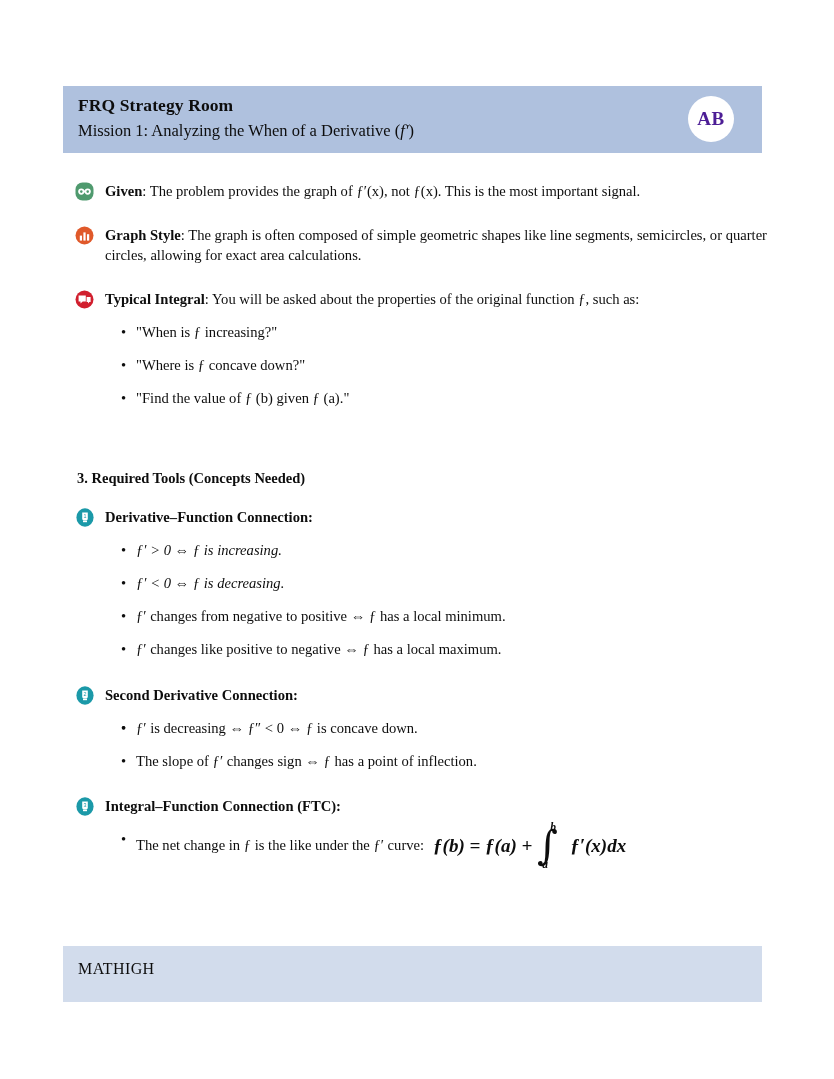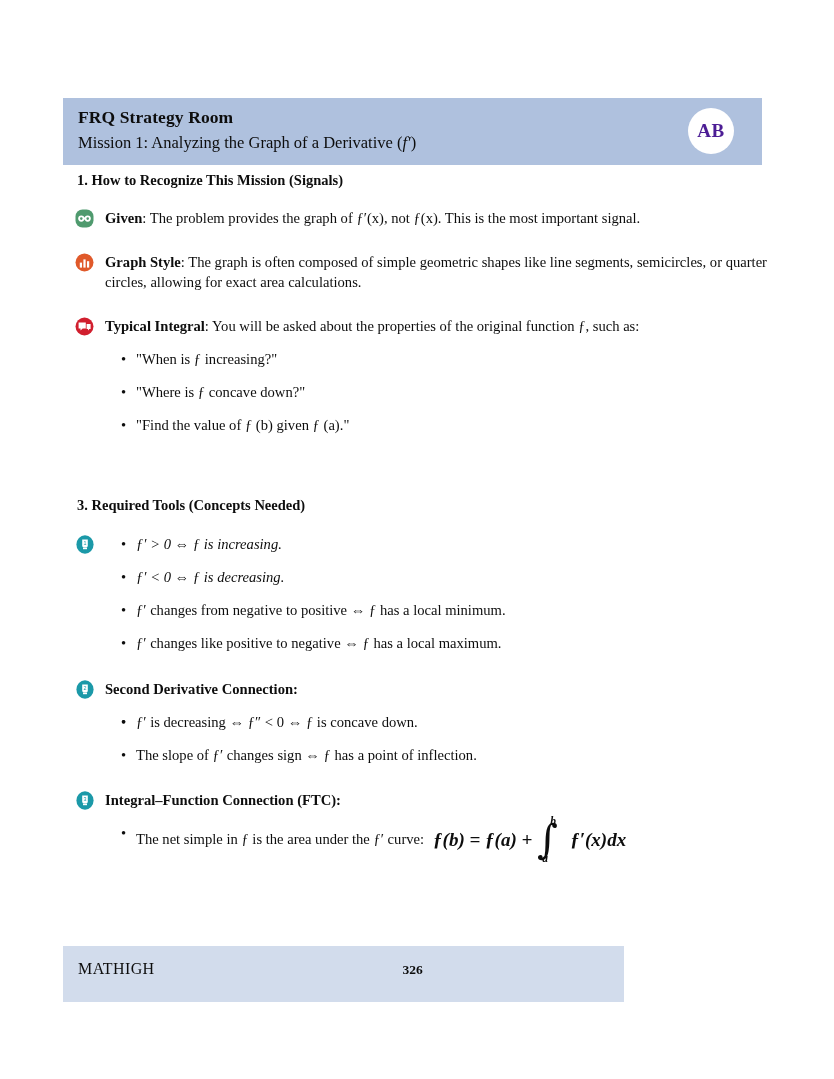--- a/index.html
+++ b/index.html
@@ -27,21 +27,20 @@
 
   
   .header-band {
     position: absolute;
     left: 63px;
     top: 86px;
     width: 699px;
     height: 67px;
     background: #afc1de;
     box-sizing: border-box;
-    margin-top: 12px;
   }
   .header-text {
     position: absolute;
     left: 15px;
     top: 7px;
     width: 560px;
   }
   .header-title {
     font-size: 17.5px;
     font-weight: bold;
@@ -199,21 +198,21 @@
     font-weight: bold;
     font-style: italic;
   }
   .formula .tail { margin-left: 9px; }
 
   
   .footer-band {
     position: absolute;
     left: 63px;
     top: 946px;
-    width: 561px;
+    width: 699px;
     height: 56px;
     background: #d2dcec;
   }
   .footer-brand {
     position: absolute;
     left: 15px;
     top: 14px;
     font-size: 16px;
     letter-spacing: 0.4px;
   }
@@ -228,28 +227,27 @@
   }
 </style>
 </head>
 <body>
 
 <div class="page">
 
   <div class="header-band">
     <div class="header-text">
       <div class="header-title">FRQ Strategy Room</div>
-      <div class="header-sub"><span>Mission 1: Analyzing the Graph of a Derivative (</span><span class="math-i">f′</span><span>)</span></div>
+      <div class="header-sub"><span>Mission 1: Analyzing the When of a Derivative (</span><span class="math-i">f′</span><span>)</span></div>
     </div>
     <div class="ab-badge">AB</div>
   </div>
 
   <div class="content">
 
-    <div class="section-heading">1. How to Recognize This Mission (Signals)</div>
 
     <div class="item item-first">
       <span class="item-icon">
         <svg width="19" height="19" viewBox="0 0 19 19">
           <rect x="0.5" y="0.5" width="18" height="18" rx="7" ry="7" fill="#4f9a6e"></rect>
           <circle cx="6.3" cy="9.6" r="3.1" fill="#ffffff"></circle>
           <circle cx="12.7" cy="9.6" r="3.1" fill="#ffffff"></circle>
           <circle cx="6.3" cy="9.6" r="1.3" fill="#4f9a6e"></circle>
           <circle cx="12.7" cy="9.6" r="1.3" fill="#4f9a6e"></circle>
           <rect x="7.9" y="8.4" width="3.2" height="2.1" fill="#ffffff"></rect>
@@ -291,20 +289,21 @@
 
     <div class="tool">
       <span class="tool-icon">
         <svg width="18" height="19" viewBox="0 0 18 19">
           <ellipse cx="9" cy="9.5" rx="8.6" ry="9.2" fill="#1b99a8"></ellipse>
           <path d="M6.2 4.6 h5.6 v6.4 q0 1.6 -2.8 1.6 q-2.8 0 -2.8 -1.6 z" fill="#ffffff"></path>
           <rect x="7.0" y="12.6" width="4.0" height="1.6" fill="#ffffff"></rect>
           <text x="9" y="10.2" font-size="5.4" font-family="Liberation Sans, sans-serif" fill="#1b99a8" text-anchor="middle">1</text>
         </svg>
       </span>
+      <div class="tool-title">Derivative–Function Connection:</div>
       <ul class="bullets">
         <li><span class="bdot">•</span><span class="mb">ƒ′ &gt; 0 ⇔ ƒ is increasing.</span></li>
         <li><span class="bdot">•</span><span class="mb">ƒ′ &lt; 0 ⇔ ƒ is decreasing.</span></li>
         <li><span class="bdot">•</span><span>ƒ′ changes from negative to positive ⇔ ƒ has a local minimum.</span></li>
         <li><span class="bdot">•</span><span>ƒ′ changes like positive to negative ⇔ ƒ has a local maximum.</span></li>
       </ul>
     </div>
 
     <div class="tool tool-2">
       <span class="tool-icon">
@@ -329,34 +328,33 @@
           <ellipse cx="9" cy="9.5" rx="8.6" ry="9.2" fill="#1b99a8"></ellipse>
           <path d="M6.2 4.6 h5.6 v6.4 q0 1.6 -2.8 1.6 q-2.8 0 -2.8 -1.6 z" fill="#ffffff"></path>
           <rect x="7.0" y="12.6" width="4.0" height="1.6" fill="#ffffff"></rect>
           <text x="9" y="10.2" font-size="5.4" font-family="Liberation Sans, sans-serif" fill="#1b99a8" text-anchor="middle">3</text>
         </svg>
       </span>
       <div class="tool-title">Integral–Function Connection (FTC):</div>
       <ul class="bullets">
         <li class="ftc-line">
           <span class="bdot">•</span>
-            <span>The net simple in ƒ is the area under the ƒ′ curve:</span>
+            <span>The net change in ƒ is the like under the ƒ′ curve:</span>
           <span class="formula">
             <span>ƒ(b) = ƒ(a) +</span>
             <span class="intsign">
               <span class="lim-top">b</span>
               <span class="glyph">∫</span>
               <span class="lim-bot">a</span>
             </span>
             <span class="tail">ƒ′(x)dx</span>
           </span>
         </li>
       </ul>
     </div>
 
   </div>
 
   <div class="footer-band">
     <div class="footer-brand">MATHIGH</div>
-    <div class="footer-page">326</div>
   </div>
 
 </div>
 
 </body></html>

